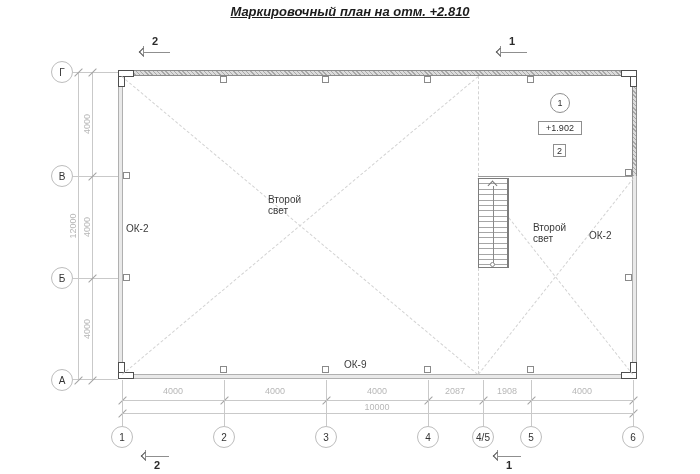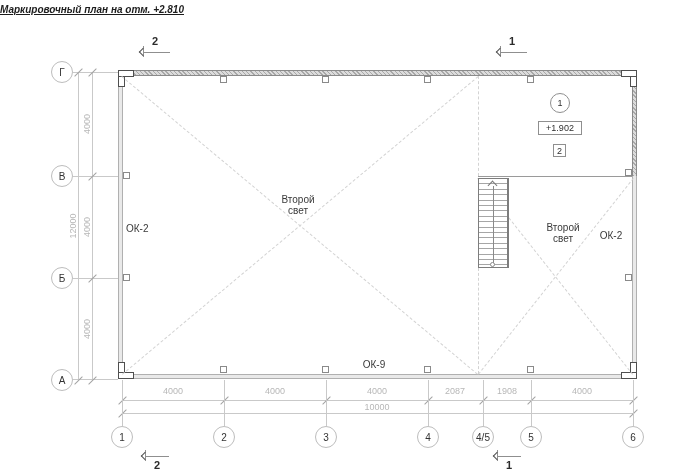--- a/index.html
+++ b/index.html
@@ -1,22 +1,22 @@
 <!DOCTYPE html>
 <html><head>
 <meta charset="utf-8">
 <style>
   *{margin:0;padding:0;box-sizing:border-box}
   html,body{background:#fff}
   body{font-family:"Liberation Sans",sans-serif;}
   .canvas{position:relative;width:700px;height:474px;background:#fff;overflow:hidden}
   .abs{position:absolute}
-  .title{position:absolute;left:0;right:0;top:4px;font-size:10px;
+  .title{position:absolute;left:0;right:0;top:4px;text-align:center;font-size:13px;
          font-style:italic;font-weight:bold;color:#1c1c1c;text-decoration:underline}
-  .lbl{position:absolute;font-size:10px;color:#3a3a3a;line-height:11px;text-align:center;white-space:nowrap}
+  .lbl{position:absolute;font-size:10px;color:#3a3a3a;line-height:11px;white-space:nowrap}
   .dim{position:absolute;font-size:9px;color:#b7b7b7;text-align:center;line-height:10px;white-space:nowrap}
   .vdim{transform:rotate(-90deg)}
   .hline{position:absolute;border-top:1px solid #c9c9c9}
   .vline{position:absolute;border-left:1px solid #c9c9c9}
   .tick{position:absolute;width:11px;height:1px;background:#a3a3a3;transform:rotate(-45deg)}
   .bubble{position:absolute;width:22px;height:22px;border:1px solid #bdbdbd;border-radius:50%;background:#fff;
           font-size:10px;color:#333;display:flex;align-items:center;justify-content:center}
   .marker{position:absolute;width:7px;height:7px;background:#fff;border:1px solid #8a8a8a}
   .wallh{position:absolute;background:#e9e9e9;border-top:1px solid #b0b0b0;border-bottom:1px solid #b0b0b0}
   .wallv{position:absolute;background:#e9e9e9;border-left:1px solid #b0b0b0;border-right:1px solid #b0b0b0}

